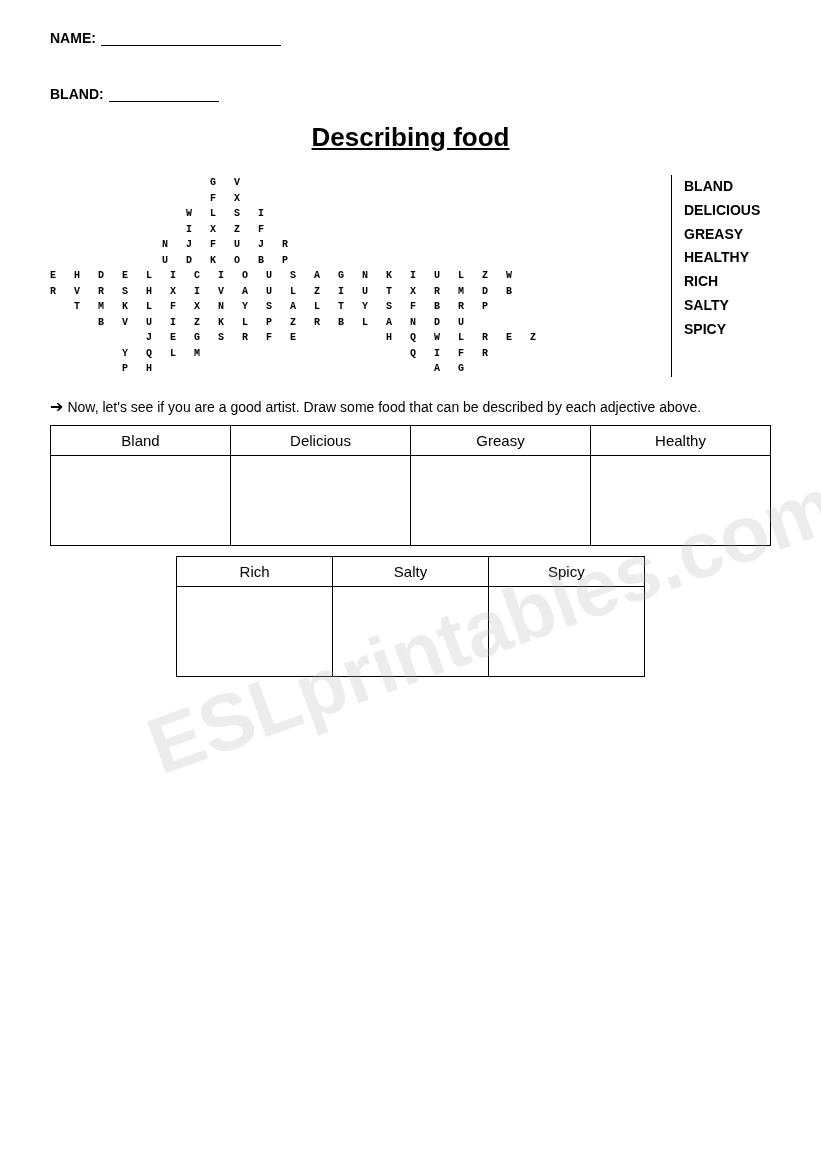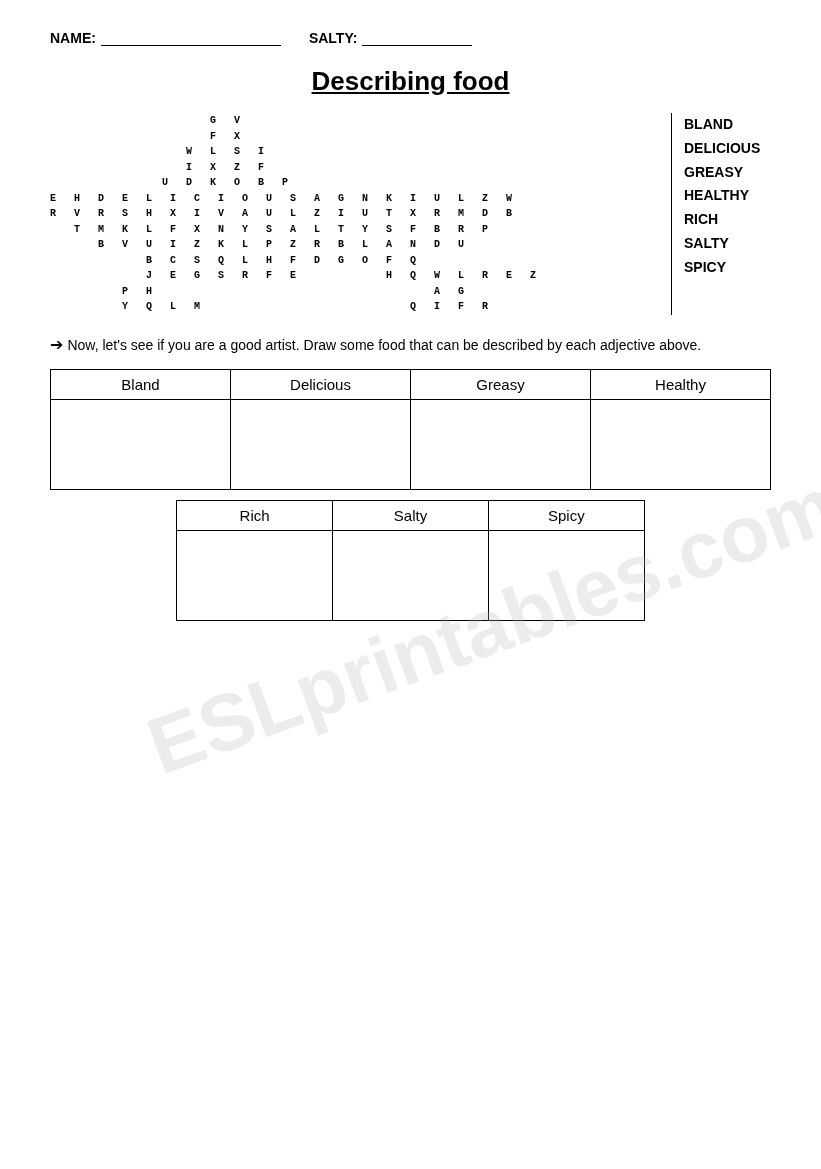--- a/index.html
+++ b/index.html
@@ -6,24 +6,25 @@
     body {
       background: #fff;
       font-family: Arial, sans-serif;
       width: 821px;
       min-height: 1169px;
       padding: 30px 50px;
       color: #000;
     }
     .header-line {
       display: flex;
-      gap: 28px;
+      gap: 40px;
       margin-bottom: 20px;
       font-size: 14px;
       font-weight: bold;
+      flex-direction: column;
     }
     .header-field {
       display: flex;
       align-items: center;
       gap: 5px;
     }
     .header-underline {
       border-bottom: 1px solid #000;
       min-width: 180px;
       height: 16px;
@@ -31,21 +32,21 @@
     .header-underline-short {
       border-bottom: 1px solid #000;
       min-width: 110px;
       height: 16px;
     }
     .title {
       text-align: center;
       font-size: 26px;
       font-weight: bold;
       text-decoration: underline;
-      margin-bottom: 16px;
+      margin-bottom: 22px;
       font-family: Arial, sans-serif;
     }
     .wordsearch-area {
       display: flex;
       gap: 20px;
       margin-bottom: 18px;
     }
     .wordsearch-grid {
       font-family: 'Courier New', monospace;
       font-size: 10px;
@@ -64,21 +65,21 @@
       padding-top: 0;
       font-size: 14px;
       font-weight: bold;
       line-height: 1.7;
       border-left: 1px solid #000;
       padding-left: 12px;
       min-width: 100px;
     }
     .instruction {
       font-size: 14px;
-      margin-bottom: 12px;
+      margin-bottom: 6px;
       line-height: 1.5;
     }
     .arrow {
       font-size: 16px;
       margin-right: 4px;
     }
     .draw-table-top {
       width: 100%;
       border-collapse: collapse;
       margin-bottom: 0;
@@ -144,43 +145,43 @@
 </head>
 <body>
 
 <div class="page">
   <div class="header-line">
     <div class="header-field">
       <span>NAME:</span>
       <div class="header-underline"></div>
     </div>
     <div class="header-field">
-      <span>SALTY:</span>
+      <span>BLAND:</span>
       <div class="header-underline-short"></div>
     </div>
   </div>
 
   <div class="title">Describing food</div>
 
   <div class="wordsearch-area">
     <div class="wordsearch-grid">
 
     <div class="row">                    G  V</div>
         <div class="row">                    F  X</div>
         <div class="row">                 W  L  S  I</div>
         <div class="row">                 I  X  Z  F</div>
+        <div class="row">              N  J  F  U  J  R</div>
         <div class="row">              U  D  K  O  B  P</div>
         <div class="row">E  H  D  E  L  I  C  I  O  U  S  A  G  N  K  I  U  L  Z  W</div>
         <div class="row">R  V  R  S  H  X  I  V  A  U  L  Z  I  U  T  X  R  M  D  B</div>
         <div class="row">   T  M  K  L  F  X  N  Y  S  A  L  T  Y  S  F  B  R  P</div>
         <div class="row">      B  V  U  I  Z  K  L  P  Z  R  B  L  A  N  D  U</div>
-        <div class="row">            B  C  S  Q  L  H  F  D  G  O  F  Q</div>
         <div class="row">            J  E  G  S  R  F  E           H  Q  W  L  R  E  Z</div>
+        <div class="row">         Y  Q  L  M                          Q  I  F  R</div>
         <div class="row">         P  H                                   A  G</div>
-        <div class="row">         Y  Q  L  M                          Q  I  F  R</div>
       </div>
     <div class="word-list">
 
     <div>BLAND</div>
         <div>DELICIOUS</div>
         <div>GREASY</div>
         <div>HEALTHY</div>
         <div>RICH</div>
         <div>SALTY</div>
         <div>SPICY</div>

